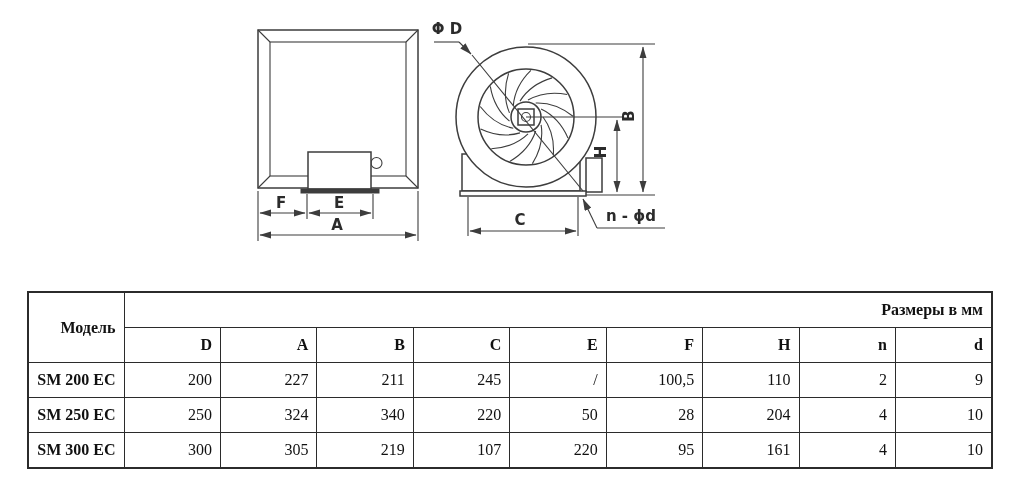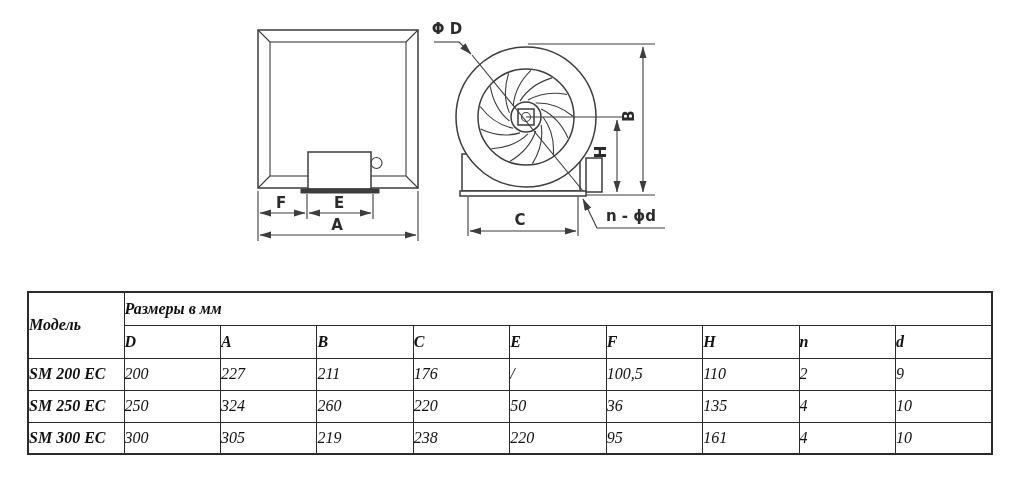--- a/index.html
+++ b/index.html
@@ -34,26 +34,25 @@
     width: 966px;
   }
   table.dims {
     border-collapse: collapse;
     table-layout: fixed;
     width: 100%;
     font-size: 16px;
   }
   table.dims th, table.dims td {
     border: 1px solid #2b2b2b;
-    text-align: left;
+    text-align: right;
     vertical-align: middle;
-    padding: 0;
+    padding: 8px;
     overflow: hidden;
     white-space: nowrap;
-    font-style: italic;
   }
   table.dims { border: 2px solid #2b2b2b; }
   table.dims .col-model { width: 96px; }
   table.dims th { font-weight: bold; }
   table.dims td { font-weight: normal; }
   tr.hdr1 { height: 33px; }
   tr.hdr2 { height: 33px; }
   tr.datarow { height: 32px; }
   th.model-head {
     vertical-align: top;
@@ -170,45 +169,45 @@
           <th>n</th>
           <th>d</th>
         </tr>
       </thead>
       <tbody>
         <tr class="datarow">
           <th class="model-cell">SM 200 EC</th>
           <td>200</td>
           <td>227</td>
           <td>211</td>
-          <td>176</td>
+          <td>245</td>
           <td>/</td>
           <td>100,5</td>
           <td>110</td>
           <td>2</td>
           <td>9</td>
         </tr>
         <tr class="datarow">
           <th class="model-cell">SM 250 EC</th>
           <td>250</td>
           <td>324</td>
-          <td>260</td>
+          <td>340</td>
           <td>220</td>
           <td>50</td>
-          <td>36</td>
-          <td>135</td>
+          <td>28</td>
+          <td>204</td>
           <td>4</td>
           <td>10</td>
         </tr>
         <tr class="datarow">
           <th class="model-cell">SM 300 EC</th>
           <td>300</td>
           <td>305</td>
           <td>219</td>
-          <td>238</td>
+          <td>107</td>
           <td>220</td>
           <td>95</td>
           <td>161</td>
           <td>4</td>
           <td>10</td>
         </tr>
       </tbody>
     </table>
   </div>
 

